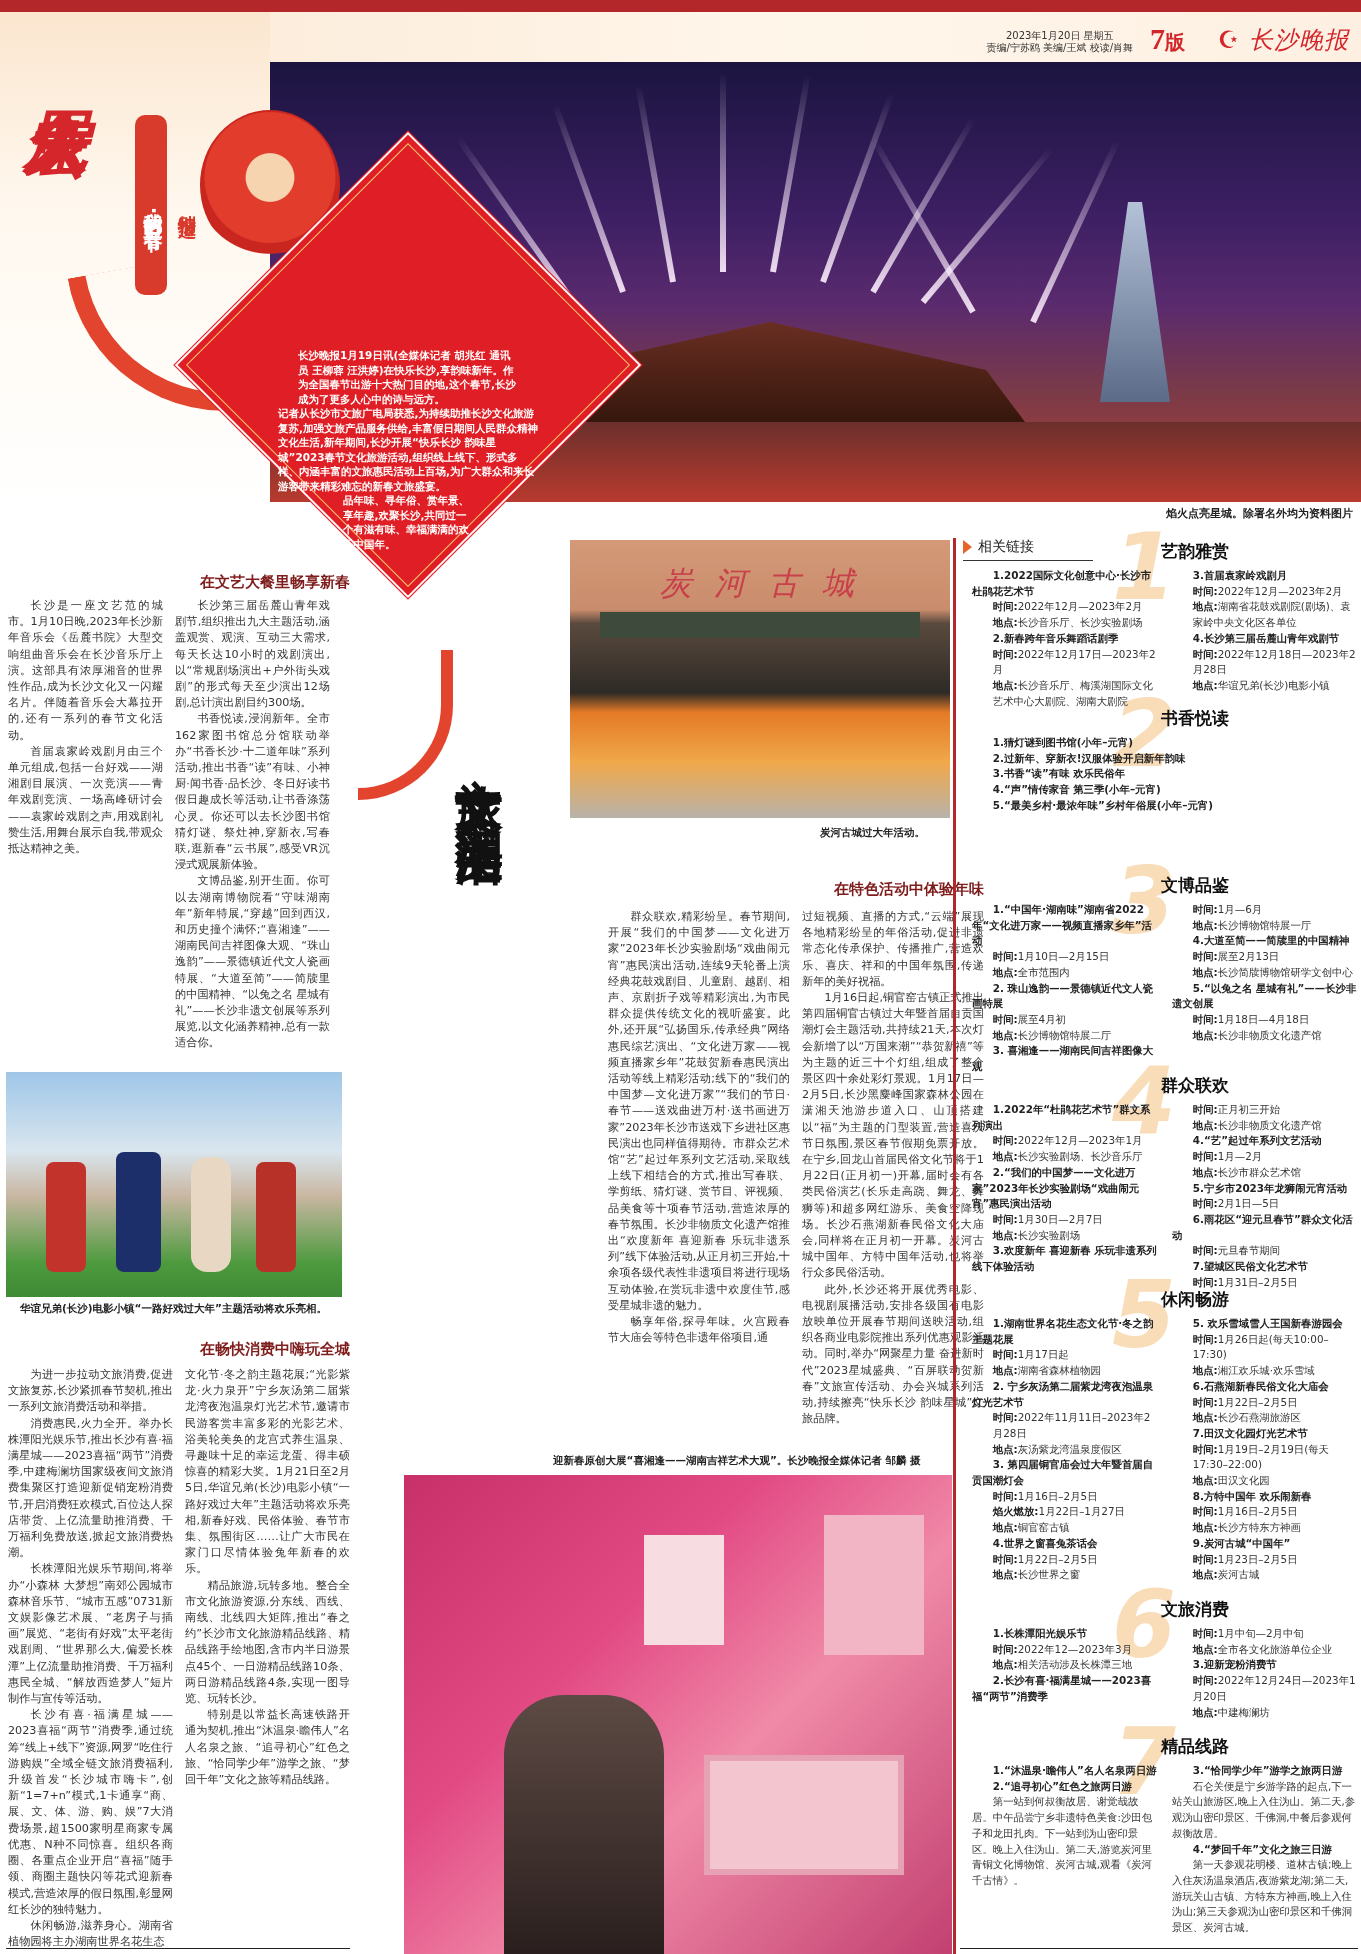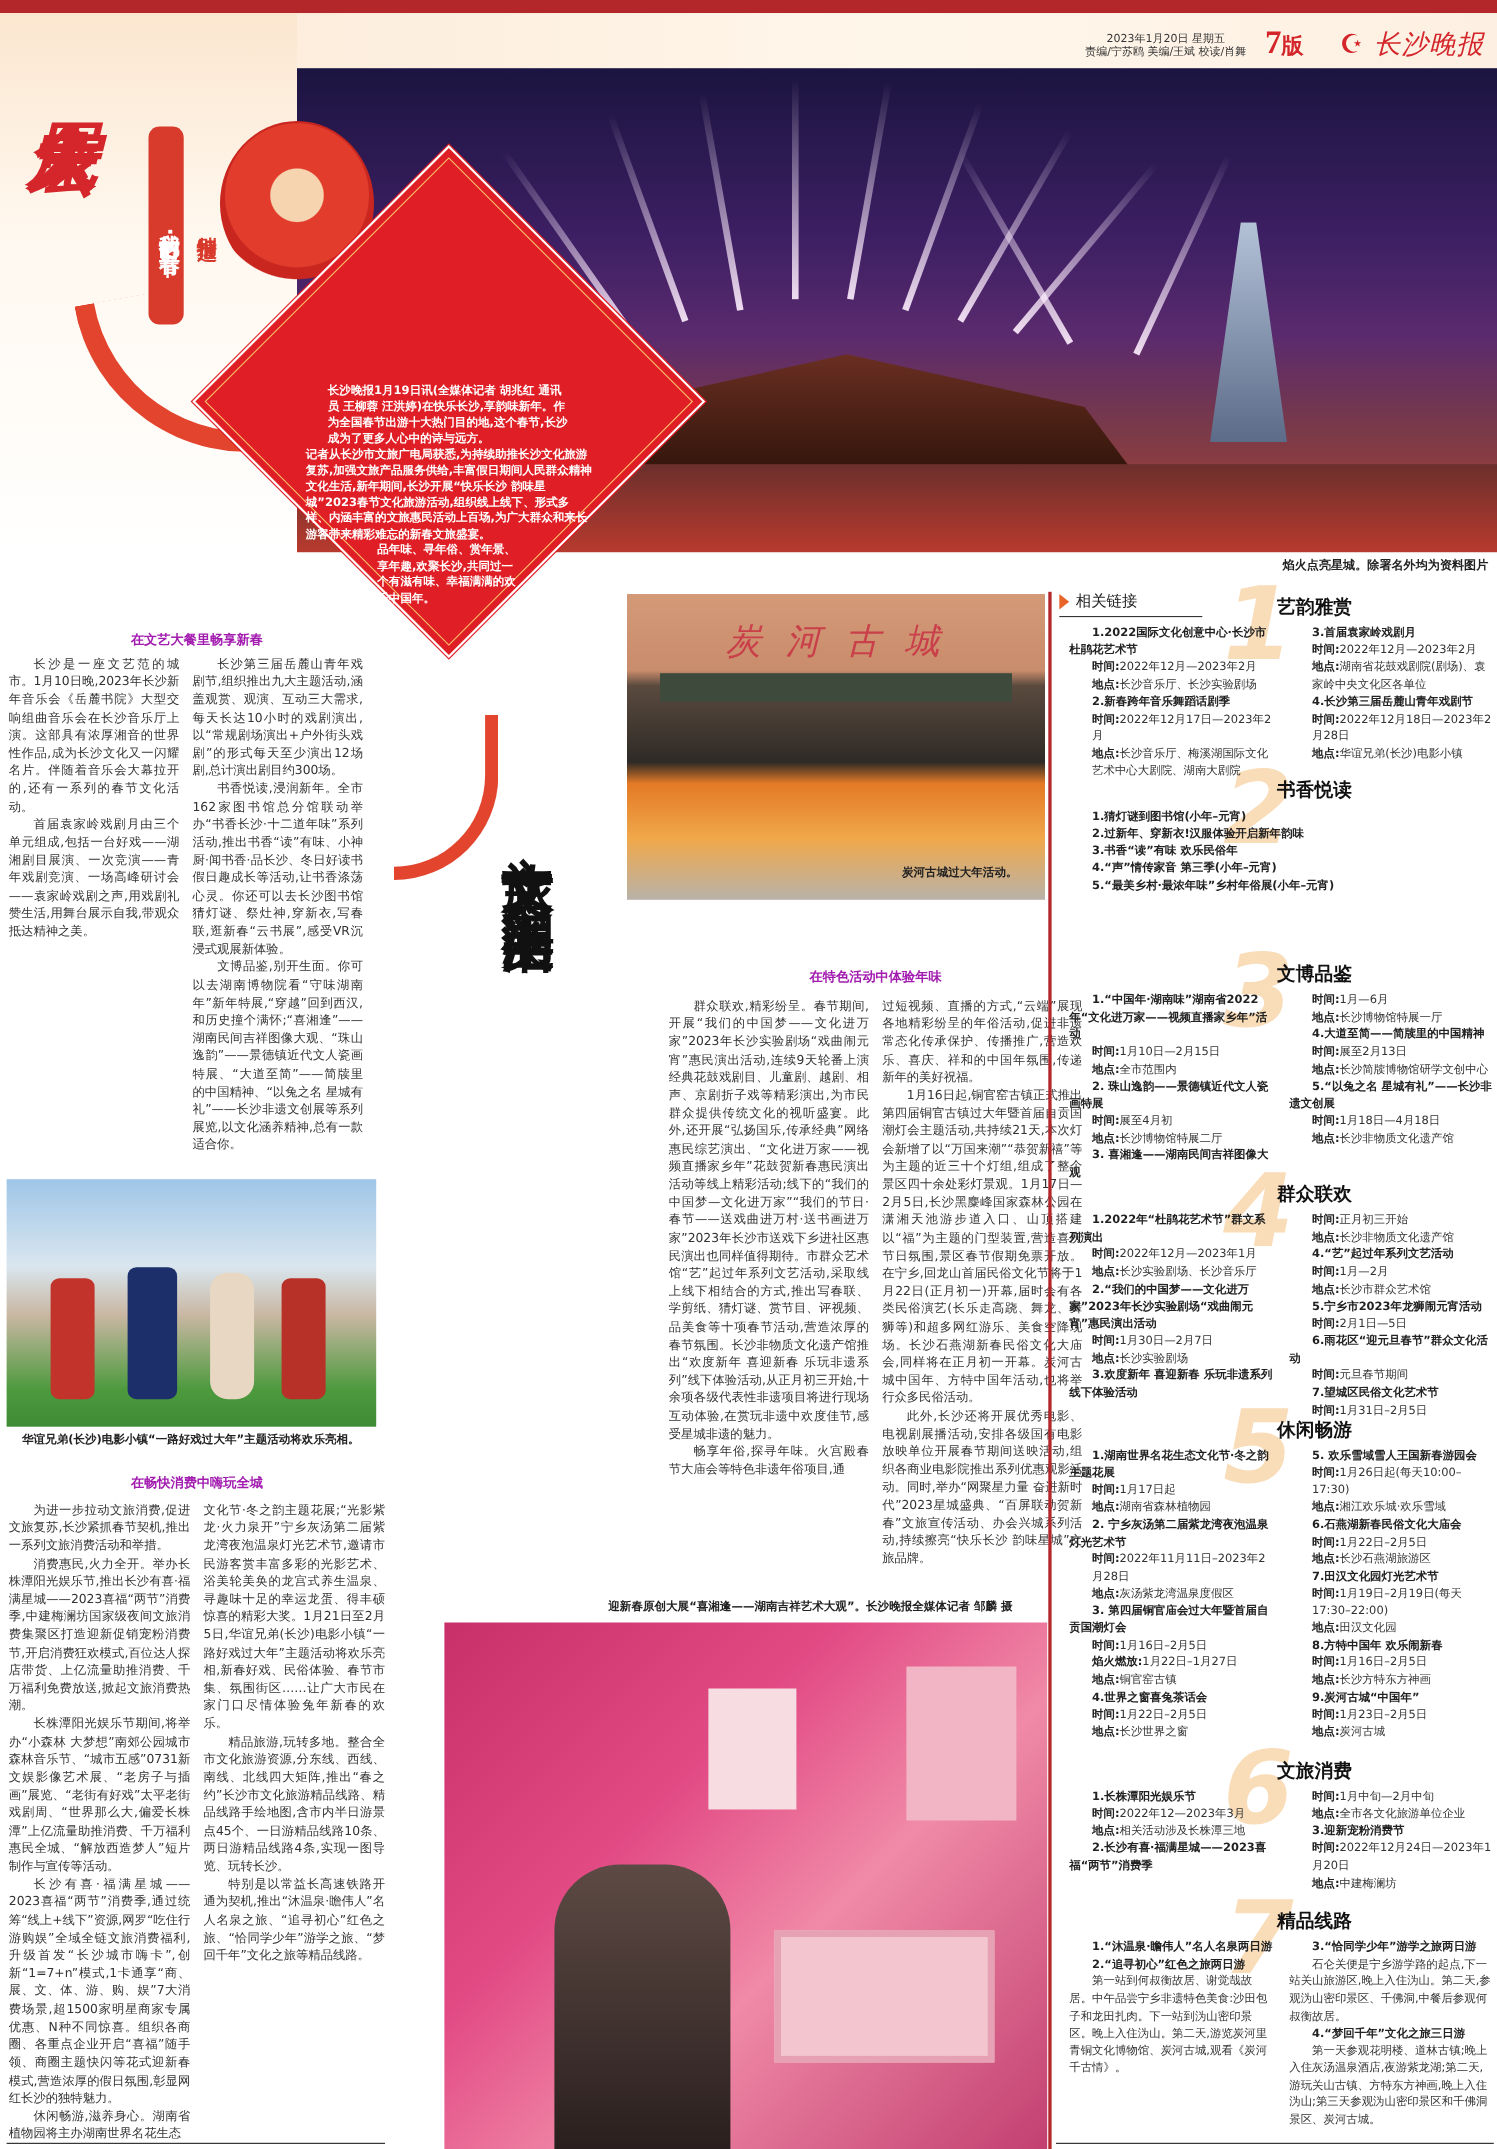--- a/index.html
+++ b/index.html
@@ -22,21 +22,21 @@
 .hero .fw{position:absolute;width:6px;height:200px;background:linear-gradient(180deg,rgba(255,255,255,0),rgba(255,240,255,.9));transform-origin:bottom center}
 .hero .bld{position:absolute;left:230px;top:260px;width:540px;height:120px;background:linear-gradient(180deg,#6a2e22,#2b1208);clip-path:polygon(10% 40%,50% 0,90% 40%,100% 100%,0 100%)}
 .hero .crowd{position:absolute;left:0;bottom:0;width:100%;height:80px;background:linear-gradient(180deg,#6b2f2c,#b83a2e)}
 .hero .pagoda{position:absolute;width:70px;height:200px;background:linear-gradient(180deg,#b4c2d8,#5b6b88);clip-path:polygon(40% 0,60% 0,100% 100%,0 100%)}
 .hero-cap{right:8px;top:506px;font-size:11px;color:#222;font-weight:bold}
 .diamond{left:243px;top:200px;width:330px;height:330px;transform:rotate(45deg);background:#e01e25;border:2px solid #fff;outline:1px solid #e01e25;box-shadow:inset 0 0 0 6px #e01e25,inset 0 0 0 7px #f7c46b}
 .diamond-text{left:238px;top:348px;width:340px;color:#fff;font-size:10.5px;line-height:14.5px;text-align:left;font-weight:bold}
 .diamond-tassel{left:358px;top:650px;width:95px;height:150px;border-radius:0 0 100px 0;border:12px solid #e2442e;border-top:none;border-left:none}
 .headline-v{left:448px;top:740px;width:60px;writing-mode:vertical-rl;font-size:48px;font-weight:bold;color:#111;line-height:56px;letter-spacing:4px}
 .headline-v .gap{display:inline-block;height:28px}
-.sec-title{font-weight:bold;font-size:12px;text-align:center;color:#a21caf}
+.sec-title{font-weight:bold;font-size:15px;text-align:right;color:#7f1d1d}
 .body-col{font-size:11.2px;line-height:16.2px;color:#333;text-align:justify}
 .body-col p{text-indent:2em}
 .col2{display:flex;gap:12px}
 .col2>div{flex:1}
 .photo{overflow:hidden}
 .caption{font-size:10.5px;color:#222;font-weight:bold}
 .redrule{left:953px;top:538px;width:3px;height:1416px;background:#b3262a}
 .rule{height:1px;background:#222}
 .link-head{left:963px;top:538px;font-size:14px;color:#222}
 .link-head .tri{display:inline-block;width:0;height:0;border-top:7px solid transparent;border-bottom:7px solid transparent;border-left:9px solid #e8652a;vertical-align:middle;margin-right:6px}
@@ -140,21 +140,21 @@
       <p>特别是以常益长高速铁路开通为契机,推出“沐温泉·瞻伟人”名人名泉之旅、“追寻初心”红色之旅、“恰同学少年”游学之旅、“梦回千年”文化之旅等精品线路。</p>
     </div>
   </div>
 </div>
 <div class="abs rule" style="left:6px;top:1948px;width:344px"></div>
 
 <div class="abs photo" style="left:570px;top:540px;width:380px;height:278px;background:linear-gradient(180deg,#d49a78 0%,#c98c6c 25%,#5a4a3e 30%,#2e2a26 55%,#e47a26 62%,#f0a84a 80%,#b8b2aa 100%)">
   <div style="position:absolute;left:90px;top:22px;font-size:32px;color:#c9404a;font-family:'DejaVu Serif',serif;font-style:italic;letter-spacing:22px">炭河古城</div>
   <div style="position:absolute;left:30px;top:72px;width:320px;height:26px;background:#3d4a3c"></div>
 </div>
-<div class="abs caption" style="left:820px;top:786px">炭河古城过大年活动。</div>
+<div class="abs caption" style="left:820px;top:826px">炭河古城过大年活动。</div>
 
 <div class="abs" style="left:608px;top:880px;width:376px">
   <div class="sec-title" style="margin-bottom:10px">在特色活动中体验年味</div>
   <div class="col2 body-col">
     <div>
       <p>群众联欢,精彩纷呈。春节期间,开展“我们的中国梦——文化进万家”2023年长沙实验剧场“戏曲闹元宵”惠民演出活动,连续9天轮番上演经典花鼓戏剧目、儿童剧、越剧、相声、京剧折子戏等精彩演出,为市民群众提供传统文化的视听盛宴。此外,还开展“弘扬国乐,传承经典”网络惠民综艺演出、“文化进万家——视频直播家乡年”花鼓贺新春惠民演出活动等线上精彩活动;线下的“我们的中国梦—文化进万家”“我们的节日·春节——送戏曲进万村·送书画进万家”2023年长沙市送戏下乡进社区惠民演出也同样值得期待。市群众艺术馆“艺”起过年系列文艺活动,采取线上线下相结合的方式,推出写春联、学剪纸、猜灯谜、赏节目、评视频、品美食等十项春节活动,营造浓厚的春节氛围。长沙非物质文化遗产馆推出“欢度新年 喜迎新春 乐玩非遗系列”线下体验活动,从正月初三开始,十余项各级代表性非遗项目将进行现场互动体验,在赏玩非遗中欢度佳节,感受星城非遗的魅力。</p>
       <p>畅享年俗,探寻年味。火宫殿春节大庙会等特色非遗年俗项目,通</p>
     </div>
     <div>
       <p style="text-indent:0">过短视频、直播的方式,“云端”展现各地精彩纷呈的年俗活动,促进非遗常态化传承保护、传播推广,营造欢乐、喜庆、祥和的中国年氛围,传递新年的美好祝福。</p>

